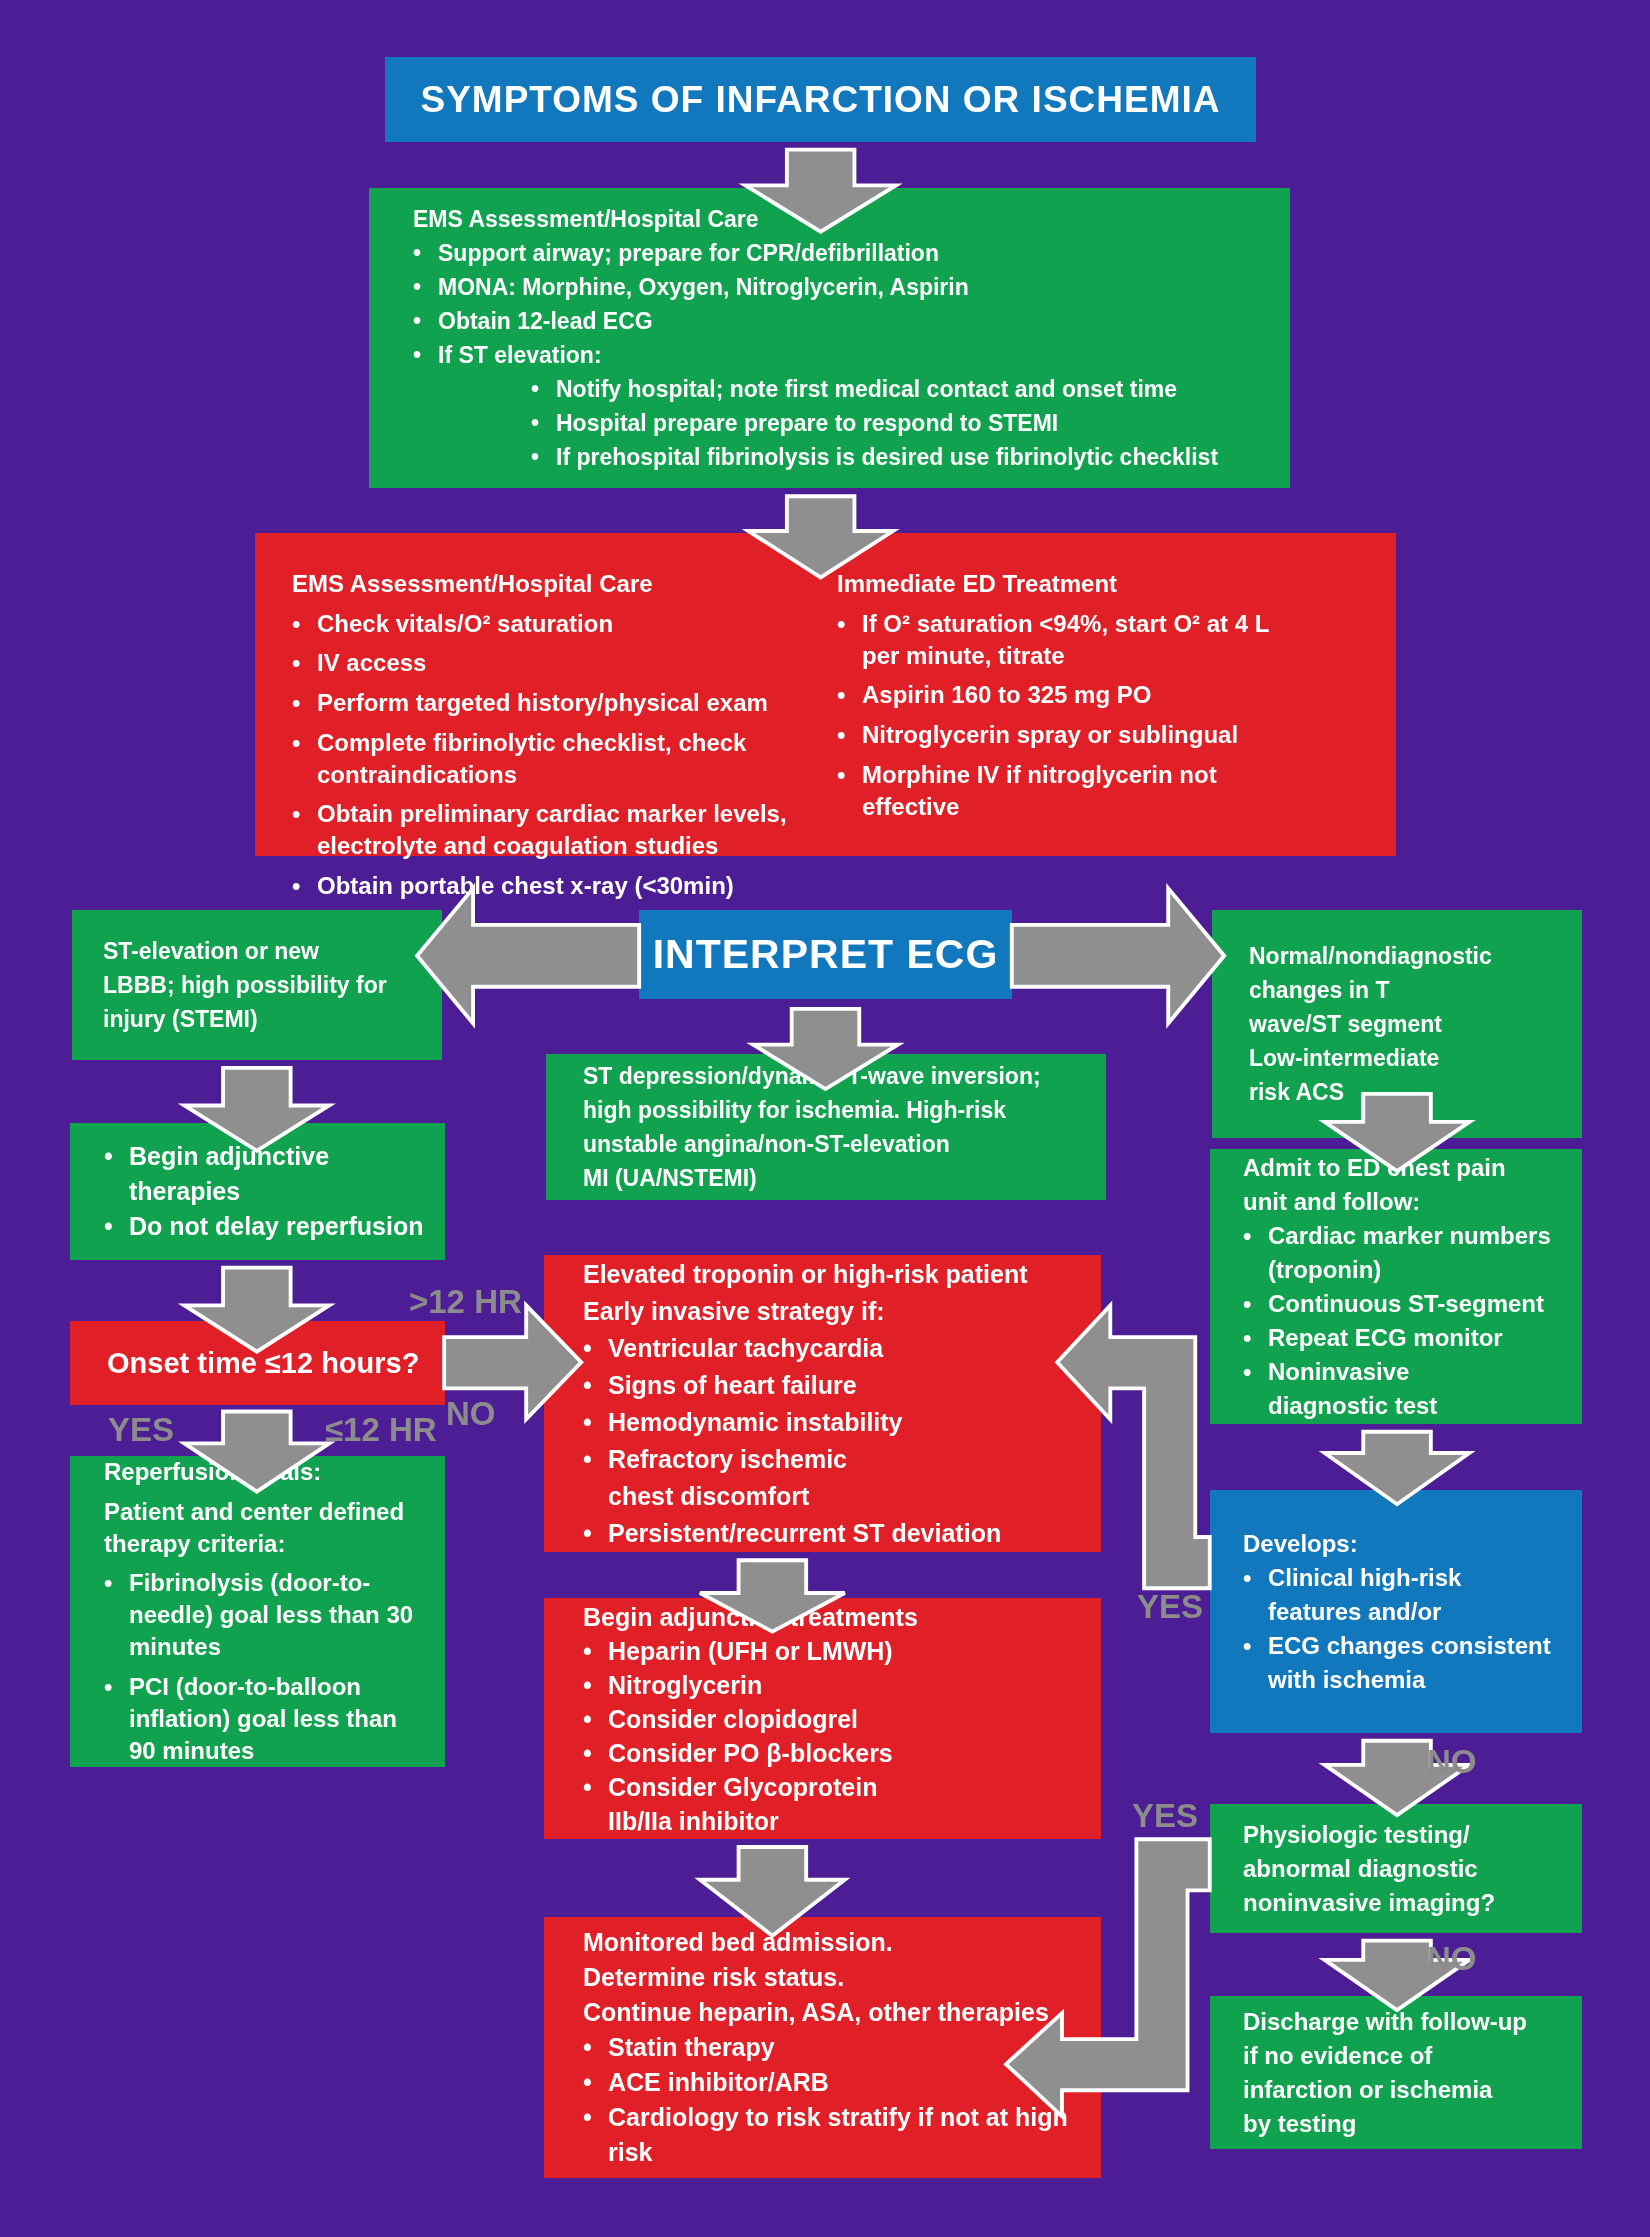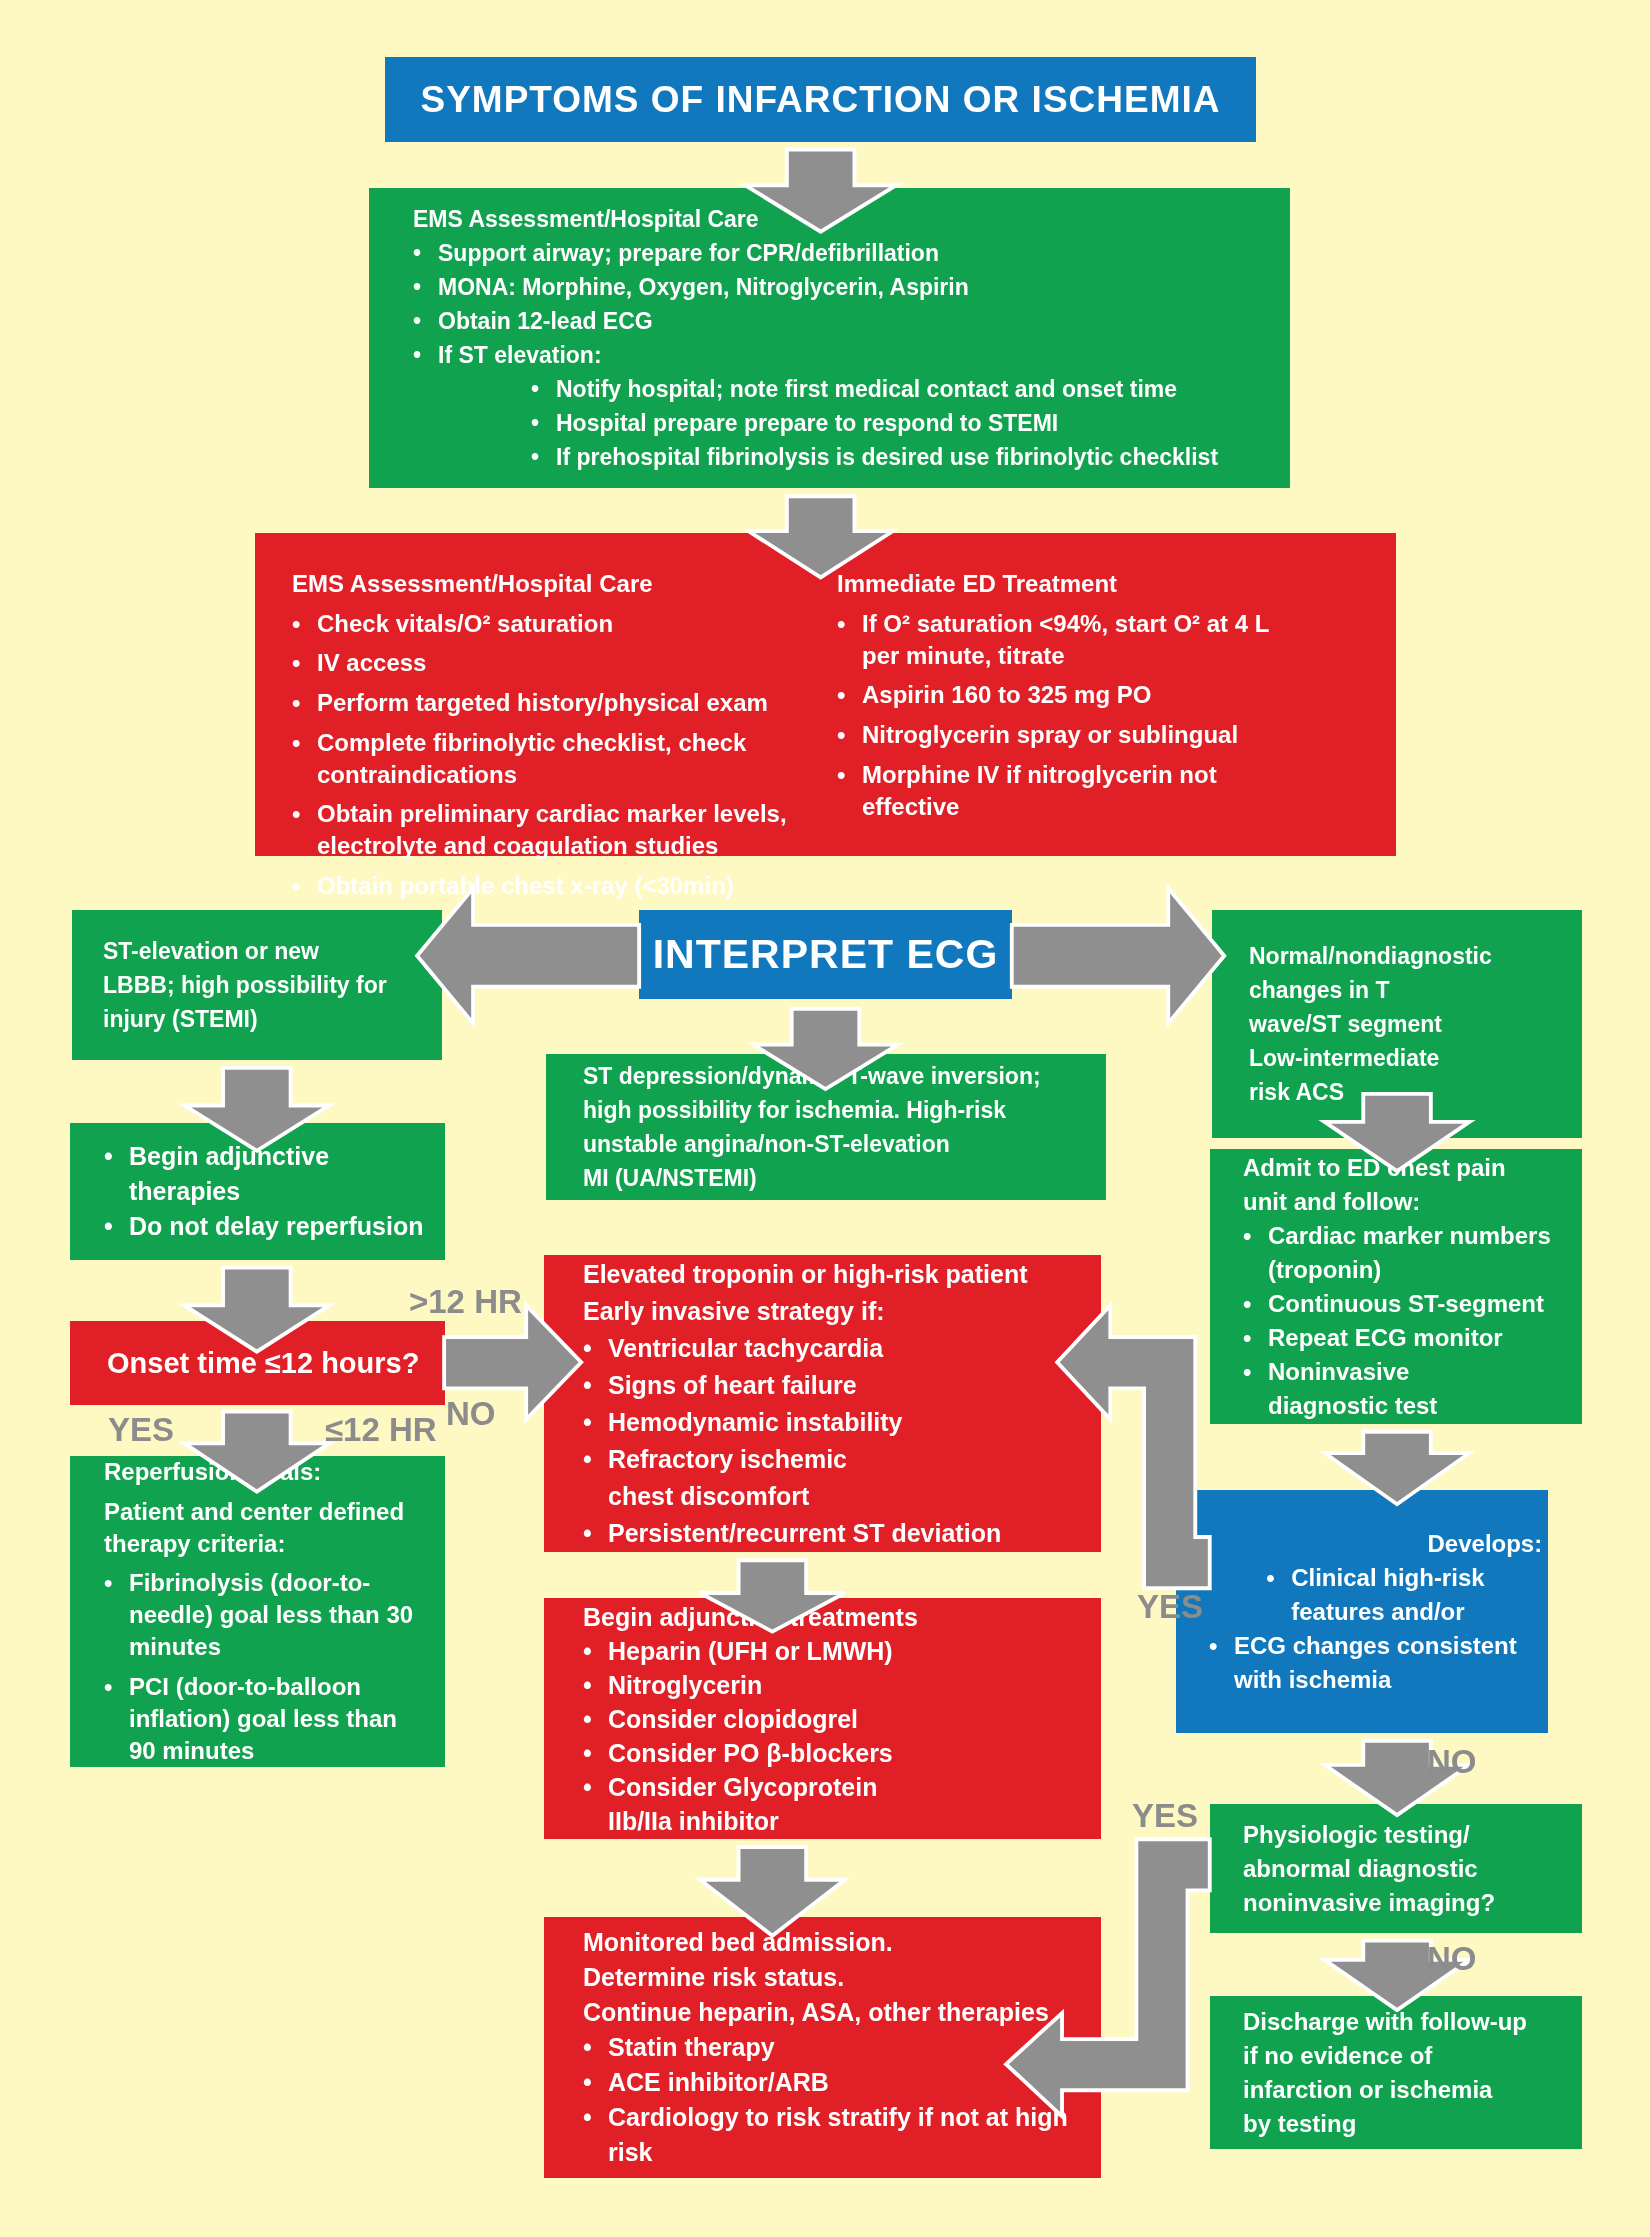--- a/index.html
+++ b/index.html
@@ -1,16 +1,16 @@
 <!DOCTYPE html>
 <html><head>
 <meta charset="utf-8">
 <style>
   html,body{margin:0;padding:0;background:#ffffff;}
-  .canvas{position:relative;width:1650px;height:2237px;background:#fef9c3;overflow:hidden;
+  .canvas{position:relative;width:1650px;height:2237px;background:#4c1d95;overflow:hidden;
           font-family:"Liberation Sans", sans-serif;font-weight:bold;}
   .node{position:absolute;box-sizing:border-box;color:#ffffff;display:flex;flex-direction:column;
         justify-content:center;font-size:24px;line-height:35px;}
   .green{background:#10A24E;}
   .red{background:#E01F26;}
   .blue{background:#1278BD;}
   .banner{align-items:center;text-align:center;}
   .title-text{font-size:37px;letter-spacing:1px;}
   .interpret-text{font-size:41px;letter-spacing:1px;text-align:center;}
   .heading{margin:0;}
@@ -216,21 +216,21 @@
         <span class="bt">Continuous ST-segment</span>
       </div>
     <div class="bullet">
         <span class="bt">Repeat ECG monitor</span>
       </div>
     <div class="bullet">
         <span class="bt w210">Noninvasive diagnostic test</span>
       </div>
   </div>
 
-  <div class="node blue" style="left:1176px;top:1490px;width:372px;height:243px;padding-left:33px;padding-right:5.8px;font-size:24px;line-height:34px;align-items:flex-end;">
+  <div class="node blue" style="left:1210px;top:1490px;width:372px;height:243px;padding-left:33px;padding-right:5.8px;font-size:24px;line-height:34px;">
     <div class="heading">Develops:</div>
     <div class="bullet">
         <span class="bt w260">Clinical high-risk features and/or</span>
       </div>
     <div class="bullet">
         <span class="bt w320">ECG changes consistent with ischemia</span>
       </div>
   </div>
 
   <div class="node green" style="left:1210px;top:1804px;width:372px;height:129px;padding-left:33px;font-size:24px;line-height:34px;">

